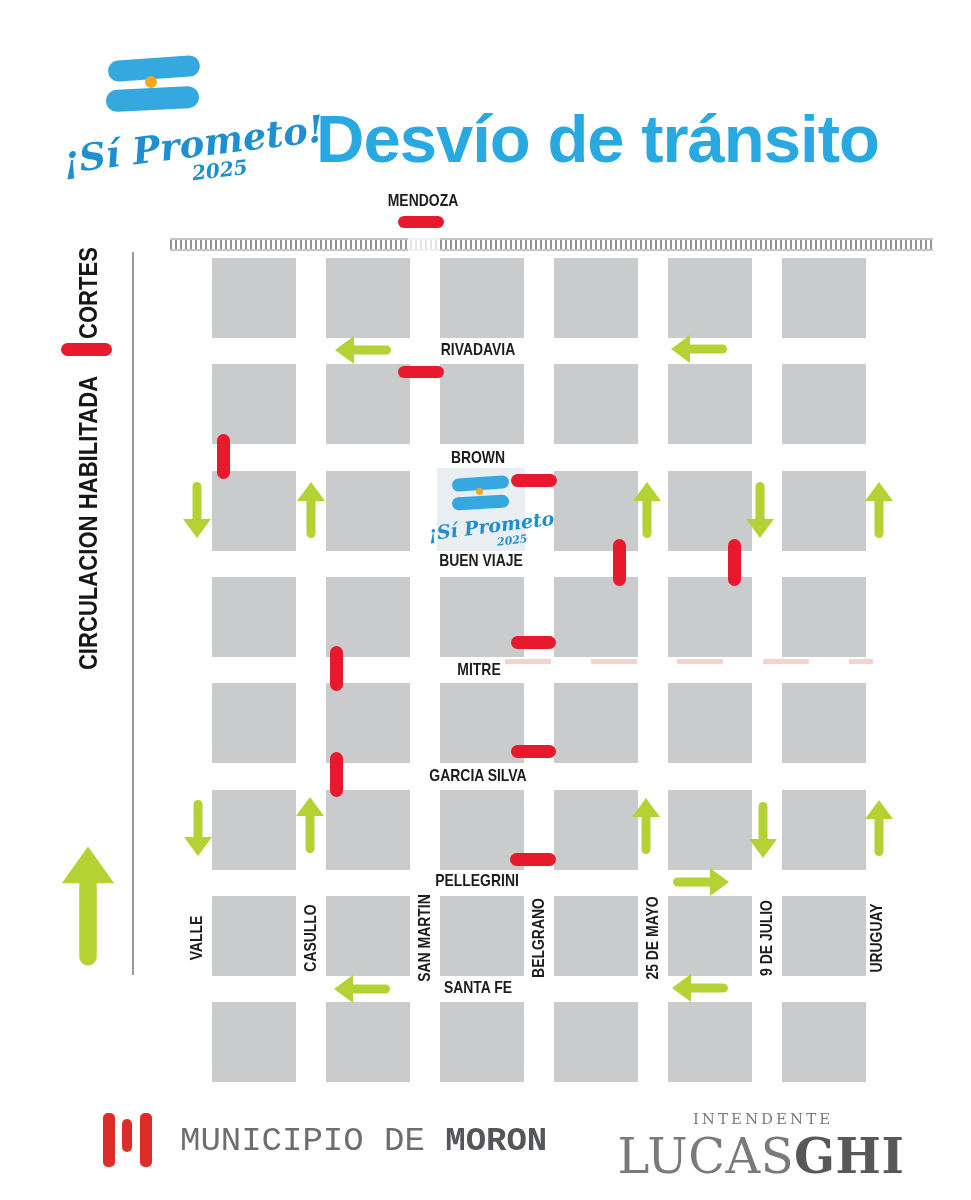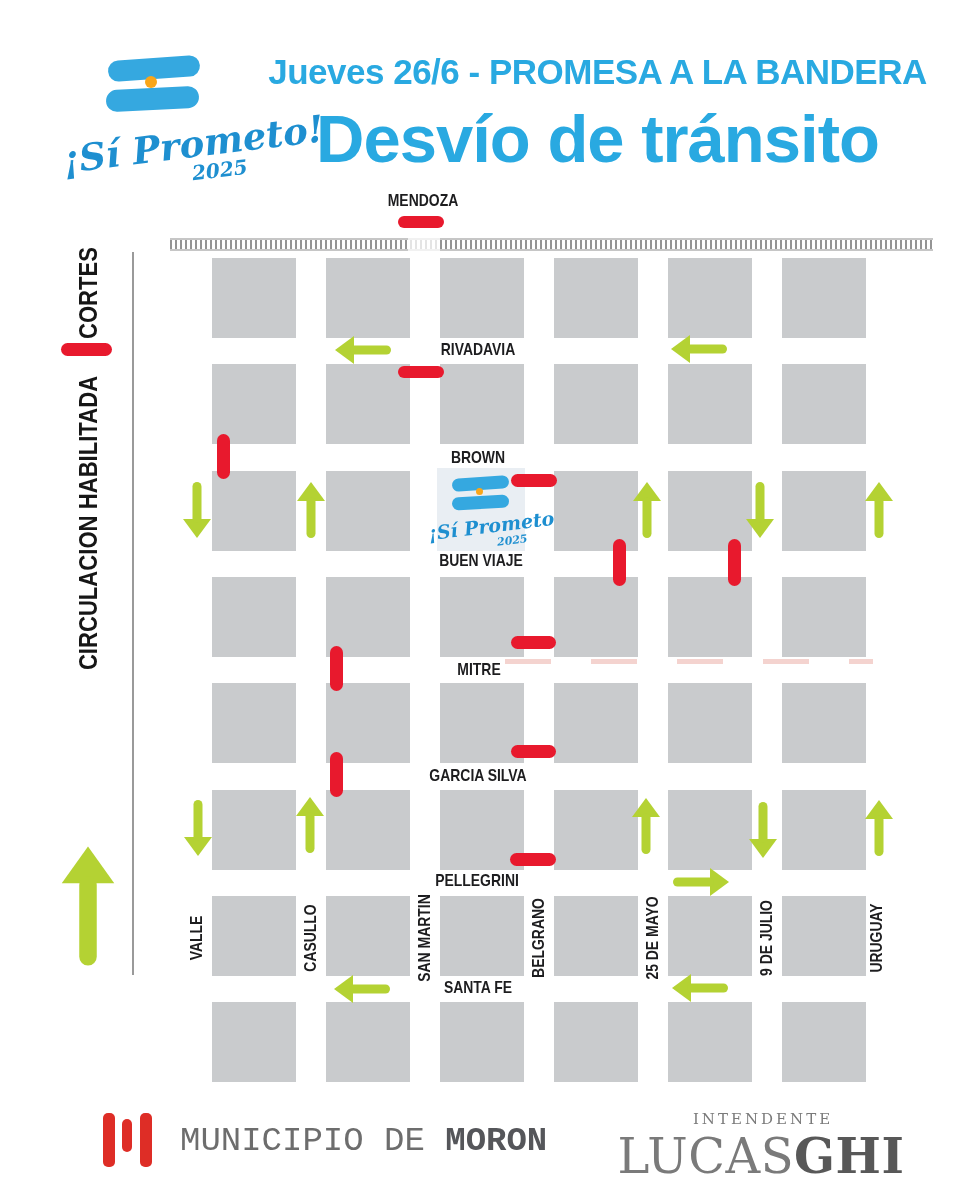--- a/index.html
+++ b/index.html
@@ -54,21 +54,20 @@
   <div class="abs" style="left:0;top:0;width:971px;height:195px;">
 
     <div>
       <div class="flag-bar" style="left:108px;top:58px;width:92px;height:21px;transform:rotate(-4deg);"></div>
       <div class="flag-sun" style="left:145px;top:76px;width:12px;height:12px;"></div>
       <div class="flag-bar" style="left:106px;top:88px;width:93px;height:22px;transform:rotate(-3deg);"></div>
     </div>
     <div class="logo-script" style="left:62px;top:122px;font-size:37px;">¡Sí Prometo!</div>
     <div class="logo-script" style="left:192px;top:158px;font-size:20px;">2025</div>
 
-    <div class="title-line" style="top:52px;font-size:35px;">Jueves 26/6 - PROMESA A LA BANDERA</div>
     <div class="title-line" style="top:100px;font-size:67px;letter-spacing:-1px;">Desvío de tránsito</div>
   </div>
 
   <div>
     <div class="v-label-big" style="left:88px;top:293px;">CORTES</div>
     <div class="legend-bar" style="left:61px;top:343px;width:51px;height:13px;"></div>
     <div class="v-label-big" style="left:88px;top:523px;">CIRCULACION HABILITADA</div>
     <svg class="abs" style="left:60px;top:846px;" width="56" height="120" viewBox="0 0 32 68">
       <path d="M16 0 L31 21 L1 21 Z" fill="#b4d233"></path>
       <rect x="11" y="17" width="10" height="51" rx="5" fill="#b4d233"></rect>

